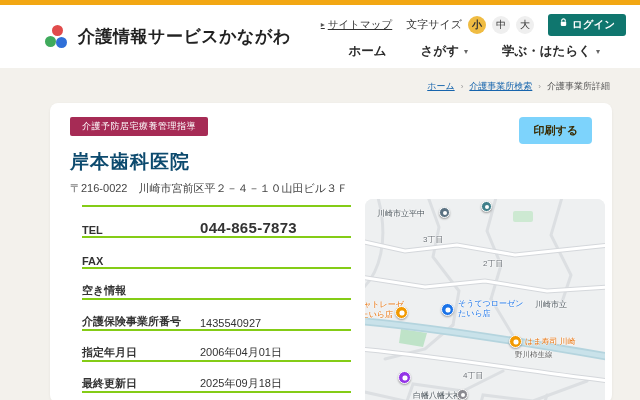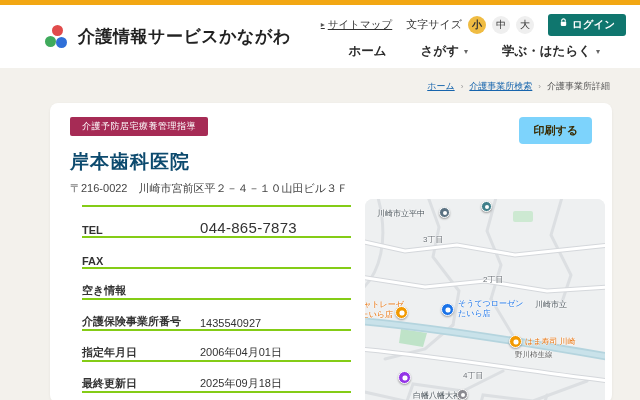--- a/index.html
+++ b/index.html
@@ -40,21 +40,21 @@
   .badge { background:#a62b55; color:#fff; font-size:9px; padding:3px 12px; border-radius:2px; letter-spacing:.5px; }
   .print-btn { background:#7dd3fc; color:#3a2c04; font-size:11px; font-weight:bold; padding:6px 14px; border:none; border-radius:4px; cursor:pointer; }
   .title { font-size:19px; font-weight:bold; color:#0c4a6e; margin-top:5px; letter-spacing:1px; }
   .address { font-size:11px; color:#444; margin-top:6px; }
 
   .card-body { display:flex; margin-top:9px; }
   .fields { flex:1; margin-right:14px; }
   .field-row { display:flex; align-items:flex-end; height:31px; border-top:2px solid #84cc16;margin-left:12px; }
   .field-label { width:118px; flex-shrink:0; font-size:11px; font-weight:bold; color:#333; }
   .field-value { font-size:11px; color:#333; }
-  .field-row.tel-row .field-value { font-size:15px; font-weight:normal; letter-spacing:.3px; }
+  .field-row.tel-row .field-value { font-size:15px; font-weight:bold; letter-spacing:.3px; }
 
   
   .map { position:relative; width:240px; height:252px; flex-shrink:0; margin-right:-13px; margin-top:-6px; border-radius:8px; overflow:hidden; background:#eef0f1; cursor:grab; }
   .map svg { position:absolute; left:0; top:0; }
   .map-label { position:absolute; font-size:8px; line-height:1.25; color:#6a7076; white-space:pre-line;
                text-shadow:0 0 2px #fff,0 0 2px #fff,0 0 2px #fff; }
   .map-label.poi-blue   { color:#1a73e8; }
   .map-label.poi-orange { color:#e8710a; white-space:pre; }
   .map-label.poi-gray   { color:#4a545b; }
   .map-label.road-lbl   { color:#5c5c5c; font-size:7.5px; }
@@ -191,21 +191,21 @@
             <path d="M -5,150 C 80,158 160,172 245,182" stroke="#d4d7db" stroke-width="5"></path>
             <path d="M -5,150 C 80,158 160,172 245,182" stroke="#ffffff" stroke-width="3"></path>
           </g>
         </svg>
 
         <span class="map-label poi-gray" style="left:12px;top:10px;">川崎市立平中</span>
         <span class="pin small" style="left:74px;top:8px;background:#5b7282;"></span>
         <span class="pin small" style="left:116px;top:2px;background:#3f7f8a;"></span>
 
         <span class="map-label" style="left:58px;top:36px;">3丁目</span>
-        <span class="map-label" style="left:118px;top:76px;">2丁目</span>
+        <span class="map-label" style="left:118px;top:60px;">2丁目</span>
 
         <span class="pin" style="left:76px;top:104px;background:#1a73e8;"></span>
         <span class="map-label poi-blue" style="left:93px;top:100px;">そうてつローゼン
 たいら店</span>
 
         <span class="map-label poi-orange right-align" style="left:-10px;top:101px;width:38px;">シャトレーゼ
 たいら店</span>
         <span class="pin" style="left:30px;top:107px;background:#f29900;"></span>
 
         <span class="map-label poi-gray" style="left:170px;top:101px;">川崎市立</span>

